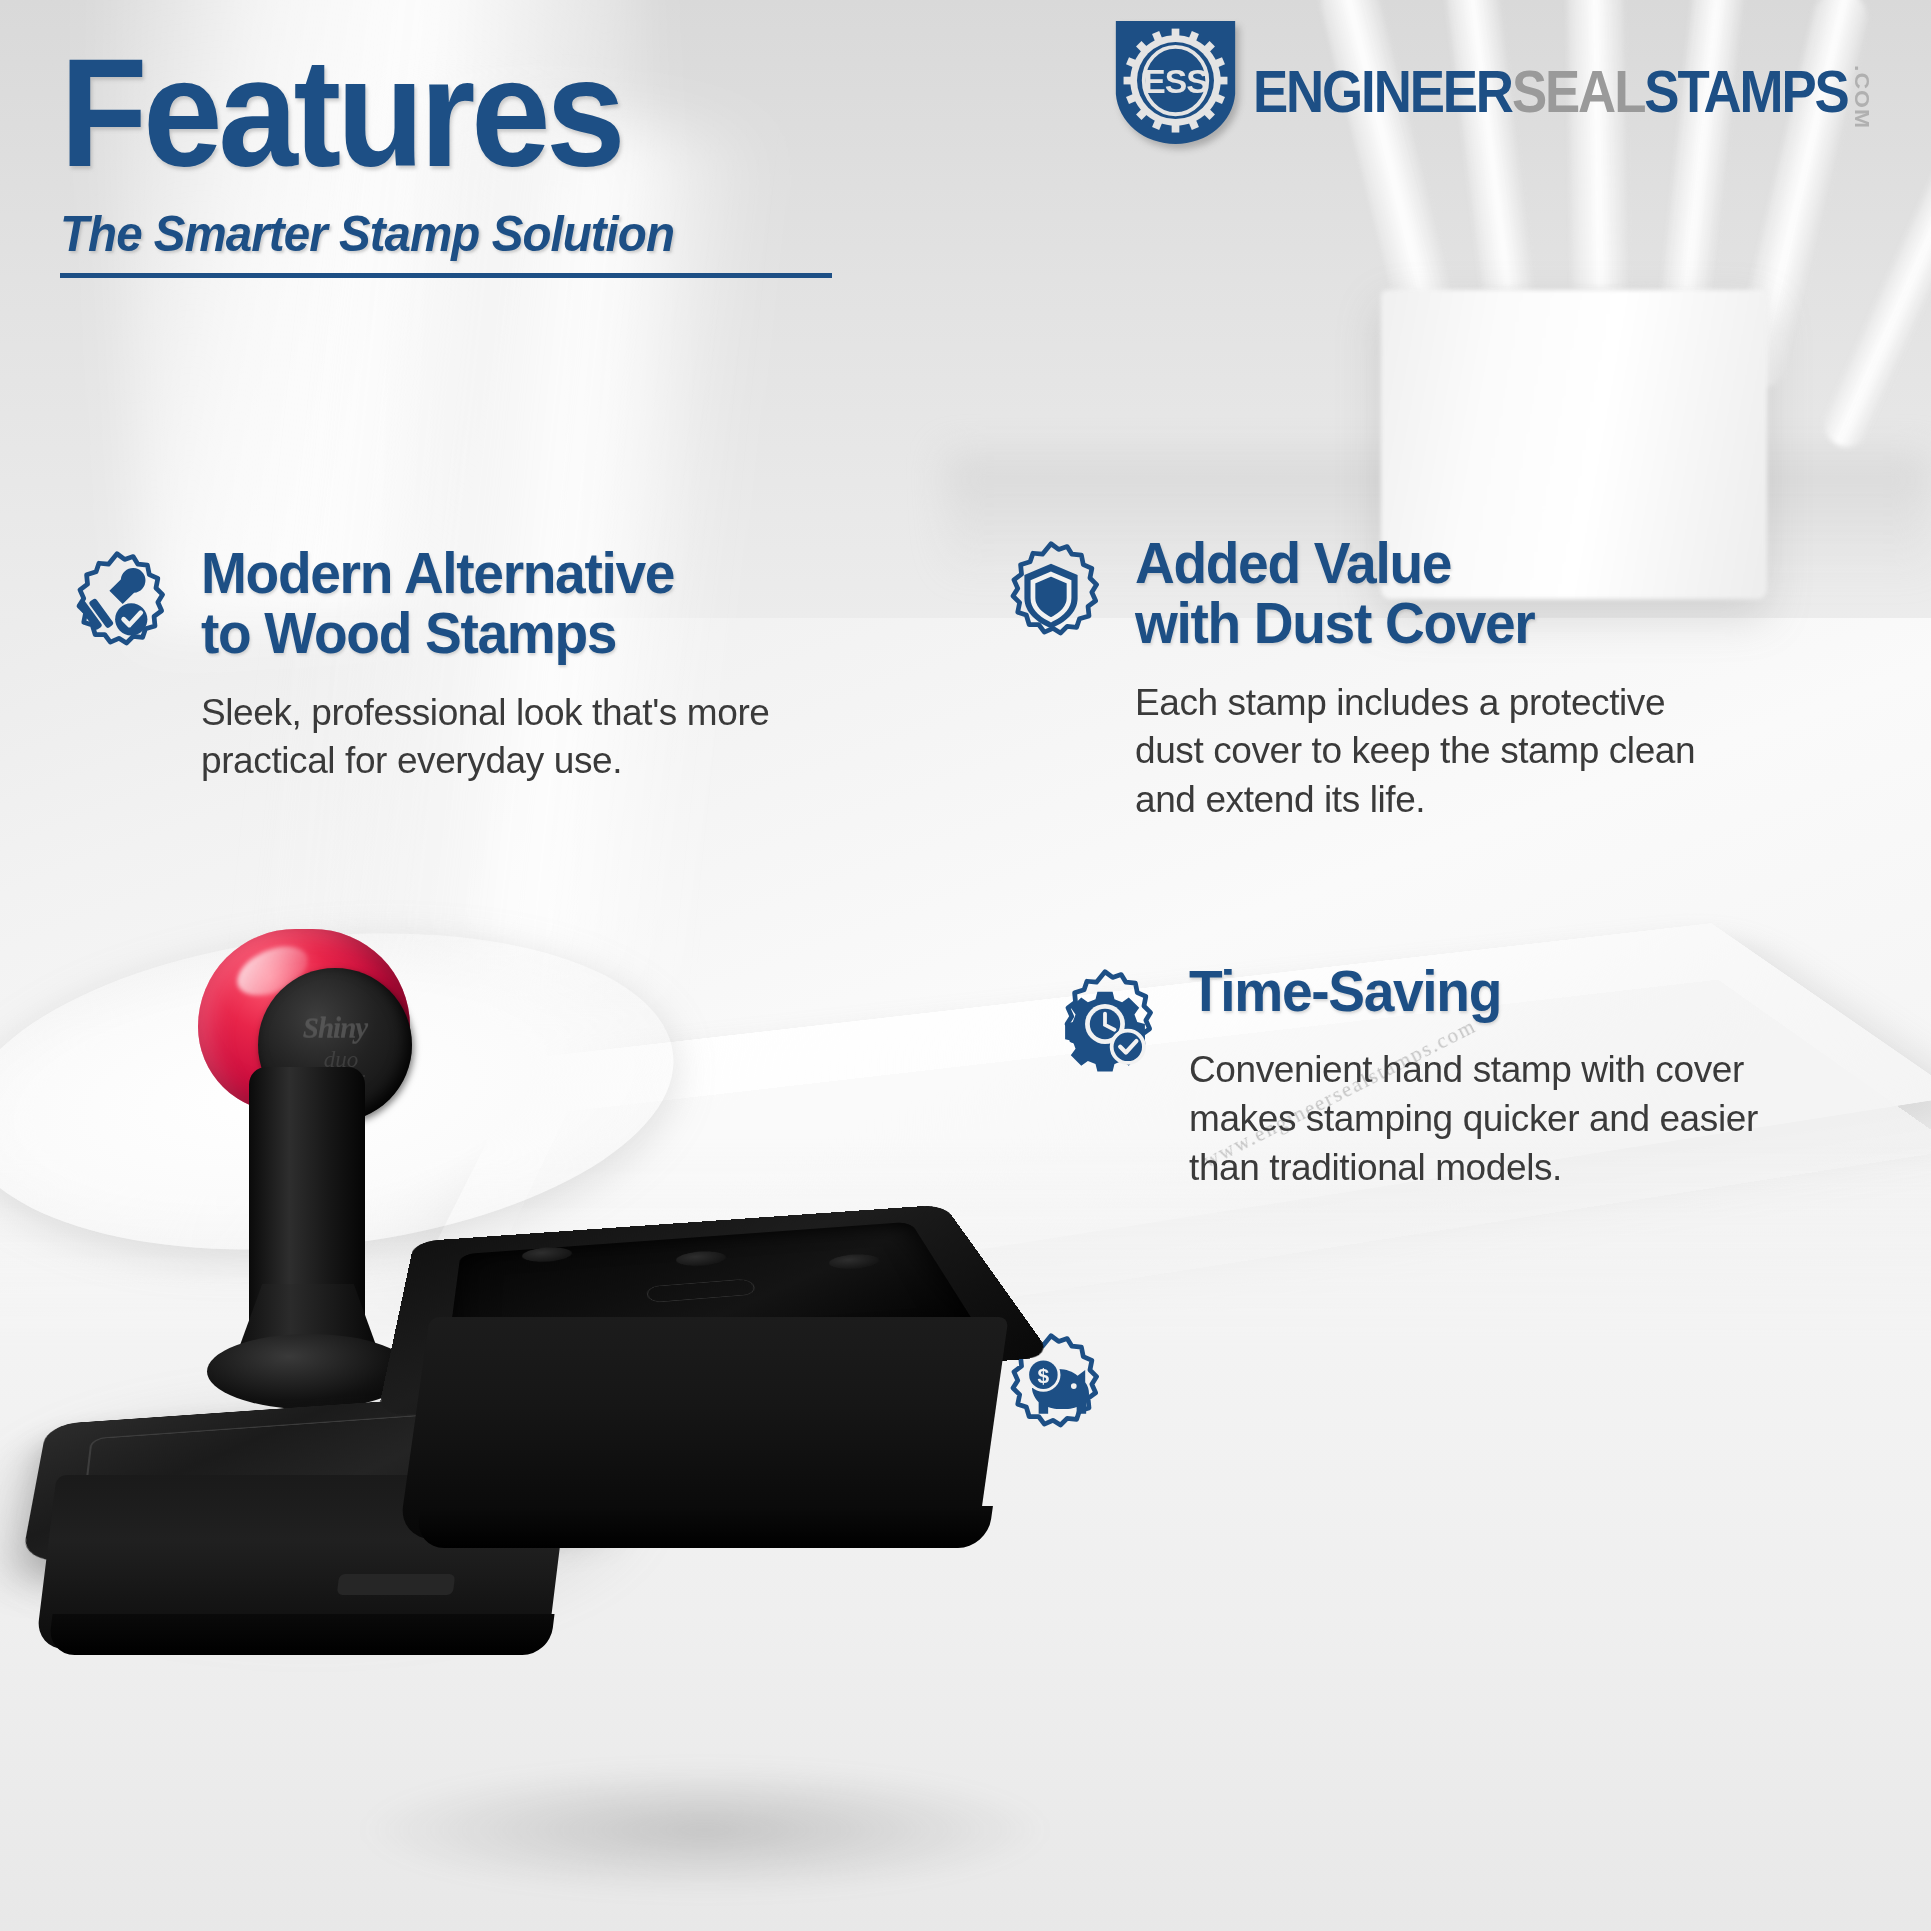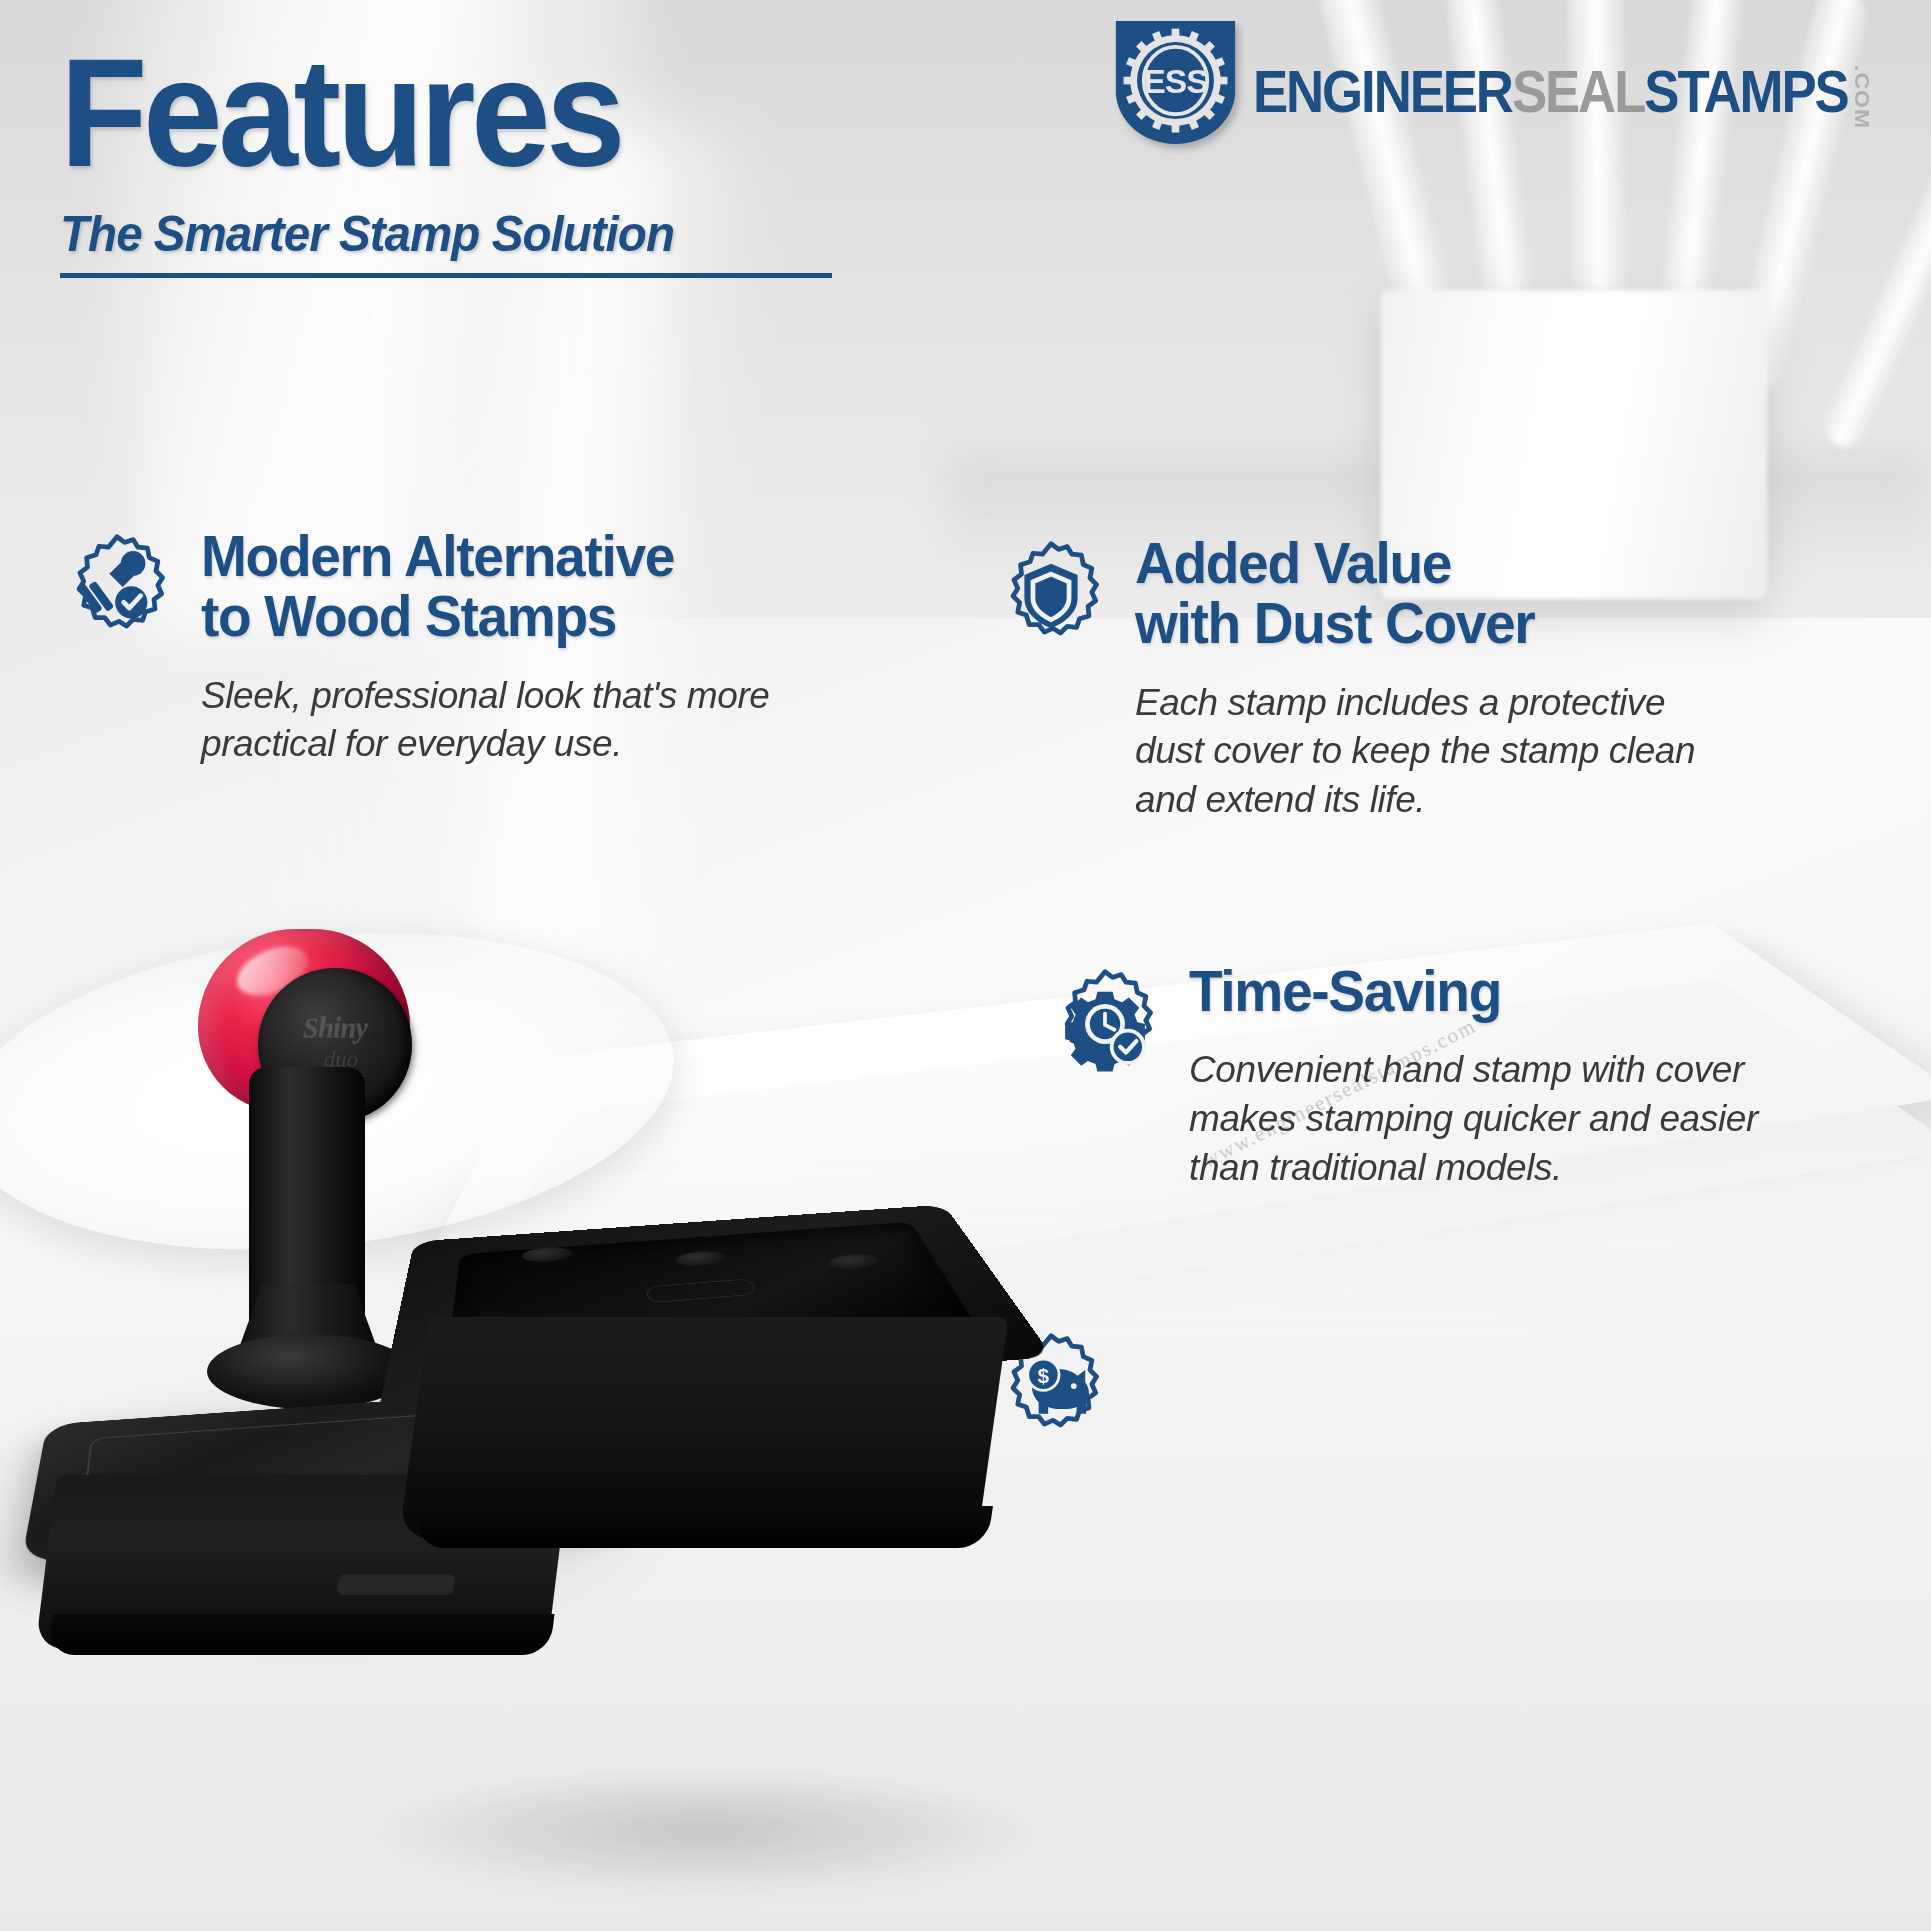--- a/index.html
+++ b/index.html
@@ -206,24 +206,23 @@
     white-space: pre-line;
   }
   .feat-desc {
     margin-top: 25px;
     font-size: 37px;
     font-weight: 400;
     color: #3a3a3a;
     line-height: 1.32;
     letter-spacing: -0.4px;
     white-space: pre-line;
-    font-style: italic;
-  }
-
-  #feat-0 { left: 60px;  top: 526px;  width: 869px; }
+  }
+
+  #feat-0 { left: 60px;  top: 543px;  width: 869px; }
   #feat-1 { left: 994px; top: 533px;  width: 908px; }
   #feat-2 { left: 1048px; top: 961px;  width: 908px; }
   #feat-3 { left: 994px; top: 1325px; width: 908px; }
 
   
   .stamp-wrap { position: absolute; left: 0; top: 898px; width: 1236px; height: 1033px; }
 
   .stamp-gloss {
     position: absolute; left: -39px; top: 39px;
     width: 714px; height: 309px;

